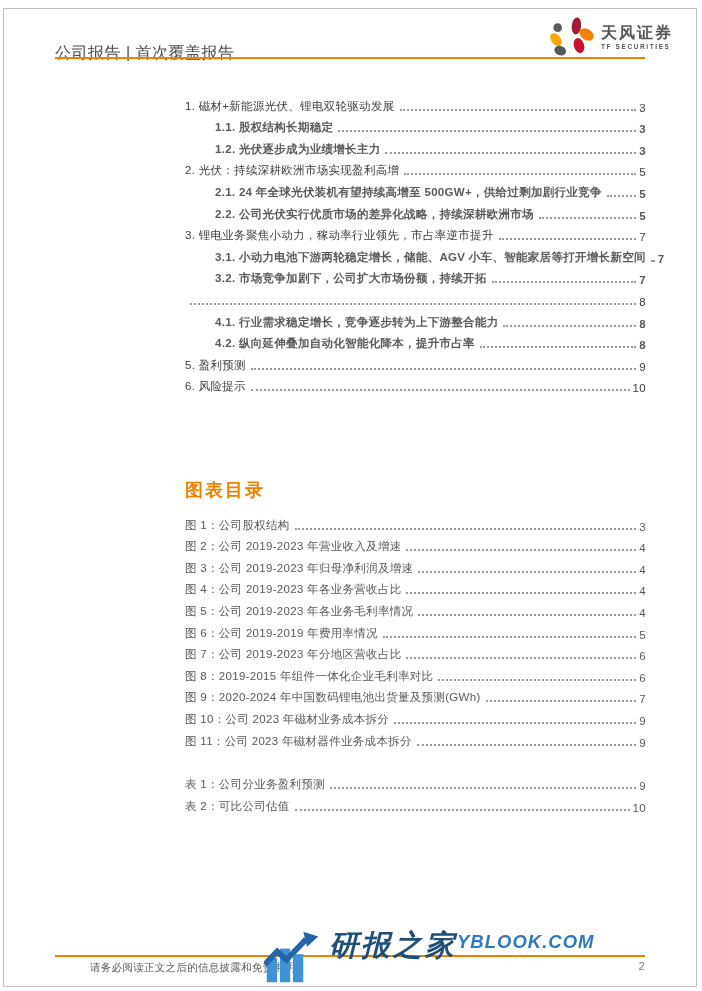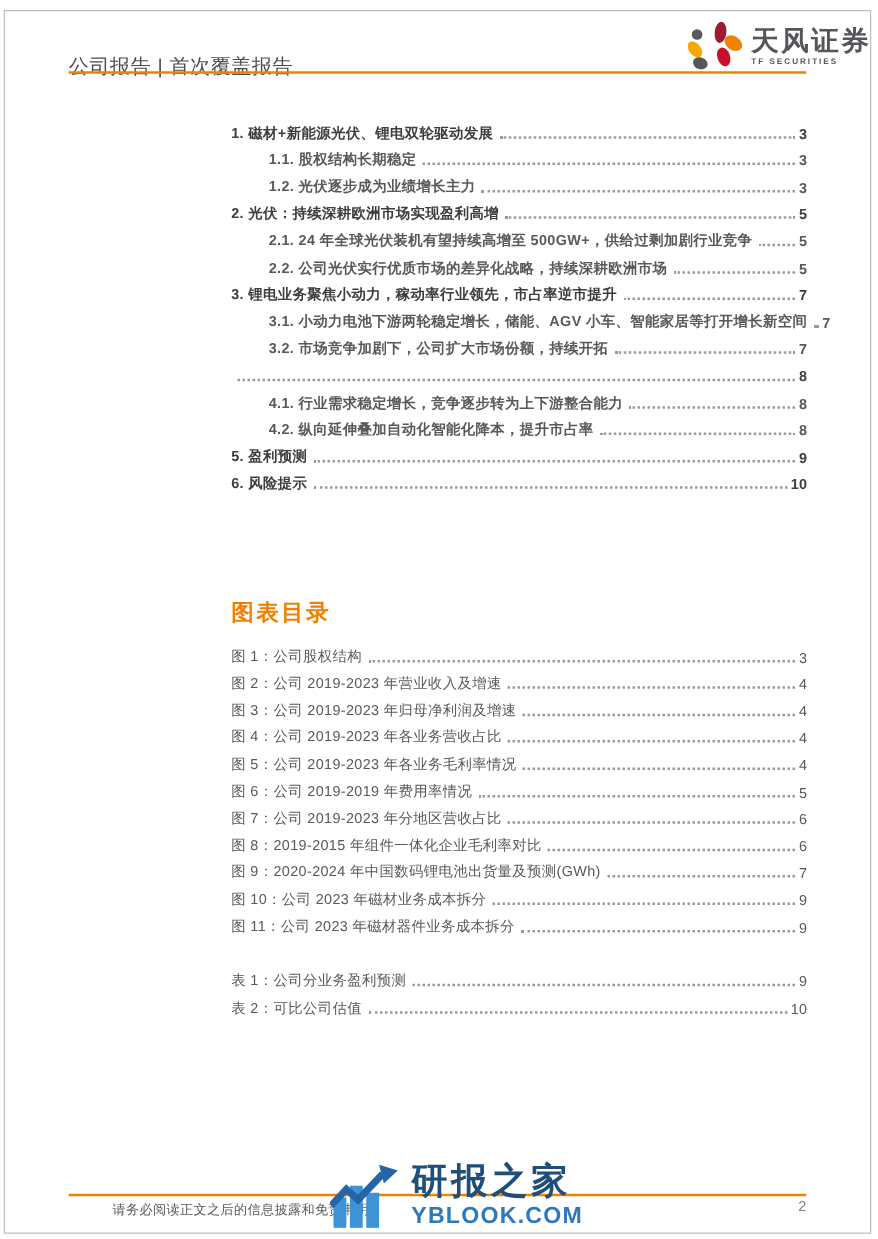--- a/index.html
+++ b/index.html
@@ -8,53 +8,53 @@
   .page{position:absolute;inset:0;background:#fff;}
   .page-frame{position:absolute;left:3px;top:8px;width:694px;height:979px;
        border:1px solid #bfbfbf;box-sizing:border-box;pointer-events:none;}
 
   
   .hdr-left{position:absolute;left:55px;top:43px;font-size:16px;font-weight:400;
        color:#4a4a4a;letter-spacing:.5px;white-space:nowrap;}
   .hdr-rule{position:absolute;left:55px;top:57px;width:590px;height:2px;
        background:var(--accent,#ee8200);}
   .brand{position:absolute;left:550px;top:15px;display:flex;align-items:center;gap:5px;}
-  .brand-name{font-size:22px;font-weight:700;color:var(--brand-text,#54565a);
+  .brand-name{font-size:16px;font-weight:700;color:var(--brand-text,#54565a);
        letter-spacing:2px;line-height:1.1;white-space:nowrap;}
   .brand-sub{font-size:6.5px;font-weight:700;color:var(--brand-text,#54565a);
        letter-spacing:1.6px;margin-top:1px;white-space:nowrap;}
 
   
   .section{position:absolute;left:185px;width:461px;}
   #toc-section{top:92px;}
   #figure-section{top:478px;}
   .section-title{margin:0 0 9px 0;font-size:18px;font-weight:700;
        color:var(--accent,#ee8200);letter-spacing:2px;}
   .row{display:flex;align-items:flex-end;height:21.6px;box-sizing:border-box;
        font-size:11.5px;letter-spacing:.3px;color:#595959;}
   .row .lbl{white-space:nowrap;}
   .row .leader{flex:1 1 auto;min-width:4px;border-bottom:2px dotted #9a9a9a;
        margin:0 3px 3px 5px;}
   .row .pg{white-space:nowrap;}
-  #toc-list .lvl1{font-weight:700;color:#3d3d3d;justify-content:space-between;}
+  #toc-list .lvl1{font-weight:400;color:#3d3d3d;justify-content:space-between;}
   #toc-list .lvl2{padding-left:30px;font-weight:bold;}
   .tables-list{margin-top:22px;}
 
   
   .ftr-rule{position:absolute;left:55px;top:955px;width:590px;height:2px;
        background:var(--accent,#ee8200);}
   .disclaimer{position:absolute;left:90px;top:961px;font-size:10.5px;color:#595959;
        letter-spacing:.3px;white-space:nowrap;}
   .page-num{position:absolute;left:615px;top:960px;width:30px;text-align:right;
        font-size:11.5px;color:#7f7f7f;}
 
   
   .watermark{position:absolute;left:264px;top:930px;display:flex;align-items:flex-start;
        gap:7px;z-index:5;}
-  .wm-text{display:flex;flex-direction:column;}
+  .wm-text{display:flex;flex-direction:row;font-style:italic;}
   .wm-title{font-size:29px;font-weight:700;line-height:1.05;letter-spacing:3px;
        color:var(--watermark-title,#1f4e79);white-space:nowrap;}
   .wm-site{font-size:18.5px;font-weight:700;letter-spacing:1px;margin-top:1px;
        color:var(--watermark-site,#2e79bd);white-space:nowrap;text-align:center;}
 </style>
 </head>
 <body>
 
 <div class="page">
   <div class="page-frame"></div>

